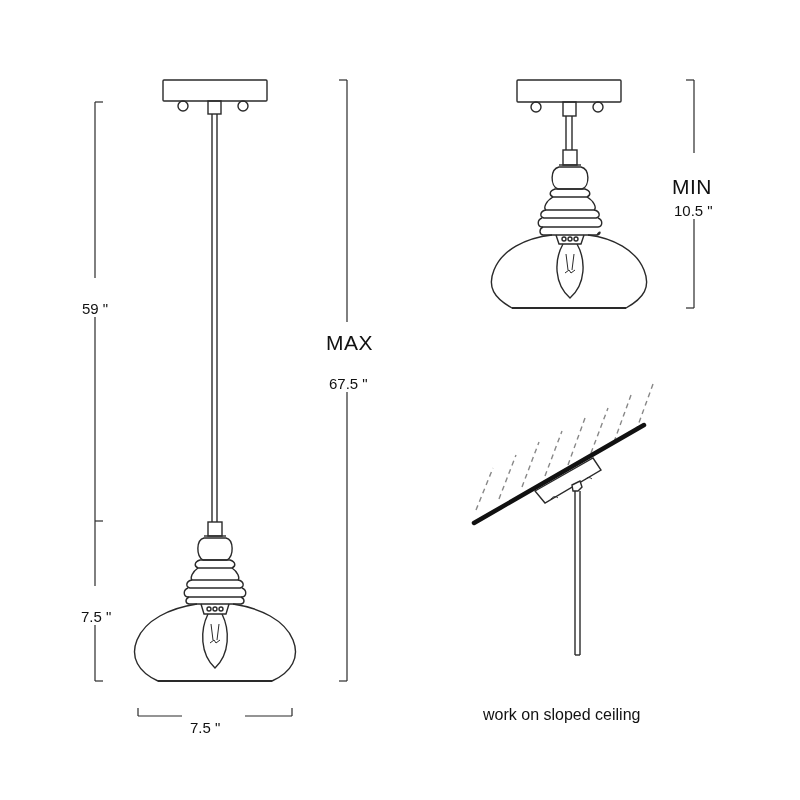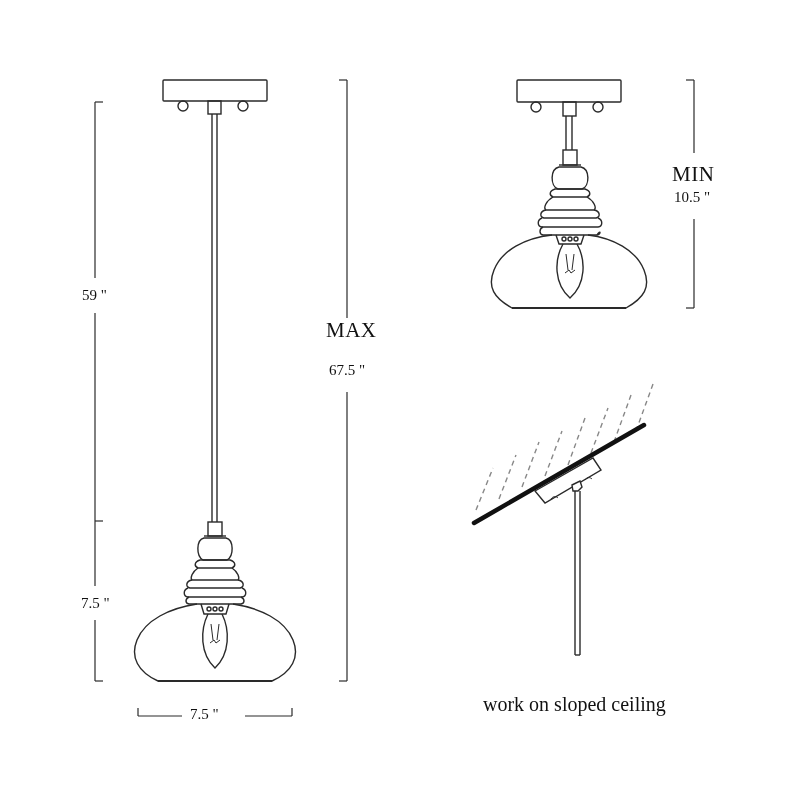--- a/index.html
+++ b/index.html
@@ -1,21 +1,21 @@
 <!DOCTYPE html>
 <html><head>
   <meta charset="utf-8">
   <style>
     html, body { margin: 0; padding: 0; background: #ffffff; }
     body { width: 800px; height: 800px; position: relative; overflow: hidden; font-family: "Liberation Sans", sans-serif; color: #111; }
     svg.drawing { position: absolute; left: 0; top: 0; }
-    .lbl { position: absolute; font-family: Liberation Serif, serif; color: #111; background: #fff; white-space: nowrap; }
+    .lbl { position: absolute; font-family: Liberation Sans, sans-serif; color: #111; background: #fff; white-space: nowrap; margin-top: 13px; }
     .dim { font-size: 15px; }
     .big { font-size: 21px; letter-spacing: 0.5px; }
-    .caption { font-size: 20px; }
+    .caption { font-size: 16px; }
   </style>
 </head>
 <body>
 
 <svg class="drawing" width="800" height="800" viewBox="0 0 800 800" xmlns="http://www.w3.org/2000/svg" fill="none" stroke="#2a2a2a" stroke-width="1.4">
 
   <g>
 
     <rect x="163" y="80" width="104" height="21" rx="1"></rect>
     <circle cx="183" cy="106" r="5"></circle>

